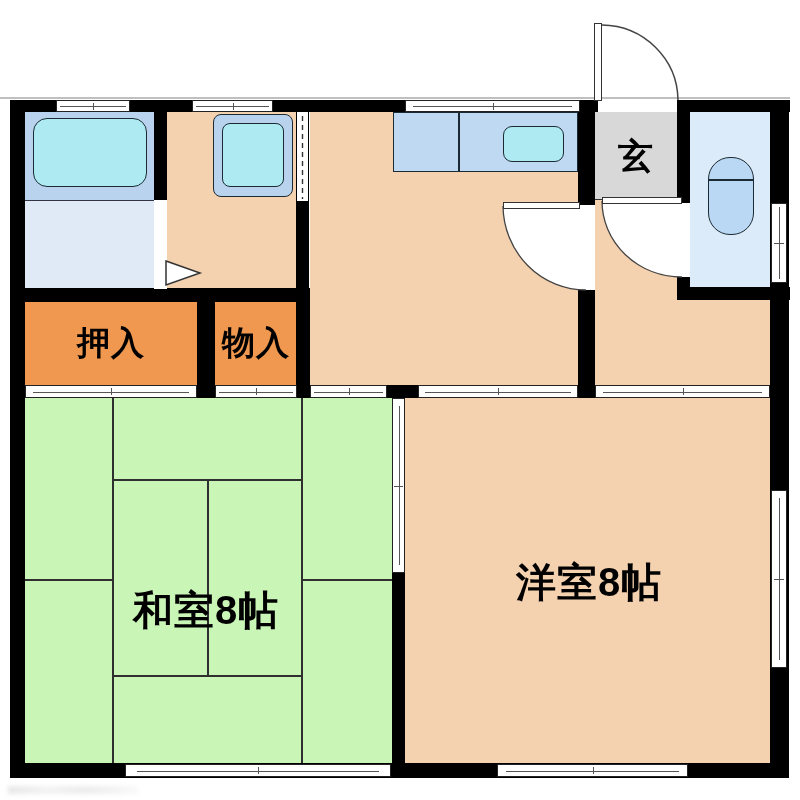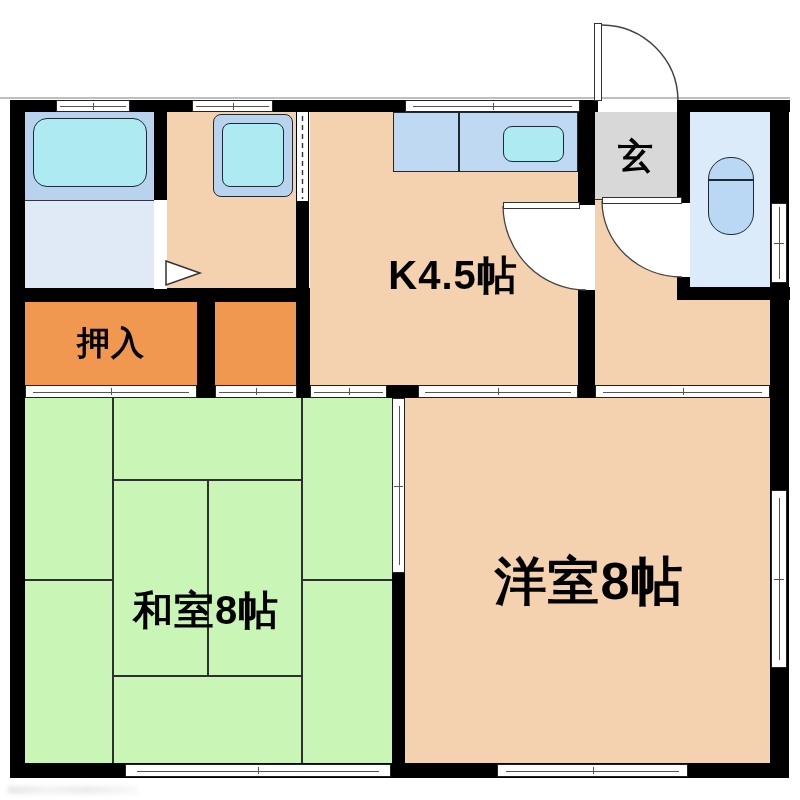--- a/index.html
+++ b/index.html
@@ -151,19 +151,19 @@
     <path d="M503,206 A83,85 0 0 0 586,290" fill="none" stroke="#444" stroke-width="1.3"></path>
 
     <path d="M602,201 A80,76 0 0 0 682,277 L682,201 Z" fill="#ffffff" stroke="none"></path>
     <path d="M602,201 A80,76 0 0 0 682,277" fill="none" stroke="#444" stroke-width="1.3"></path>
 
     <path d="M166,261 L200,273 L166,285 Z" fill="#ffffff" stroke="#333" stroke-width="1.5"></path>
 
     <line x1="302.5" y1="116" x2="302.5" y2="199" stroke="#333" stroke-width="1.4" stroke-dasharray="5,4"></line>
   </svg>
 
-  <div class="label" style="left:453px;top:275px;font-size:40px;">K4.5帖</div>
   <div class="label" style="left:636px;top:156px;font-size:35px;">玄</div>
   <div class="label" style="left:111px;top:343px;font-size:33px;text-align:center;">押入</div>
+  <div class="label" style="left:256px;top:343px;font-size:33px;">物入</div>
   <div class="label" style="left:206px;top:582px;font-size:40px;margin-top:28px;">和室8帖</div>
-  <div class="label" style="left:589px;top:582px;font-size:52px;text-align:right;">洋室8帖</div>
+  <div class="label" style="left:589px;top:582px;font-size:40px;text-align:right;">洋室8帖</div>
 
 </div>
 
 </body></html>

